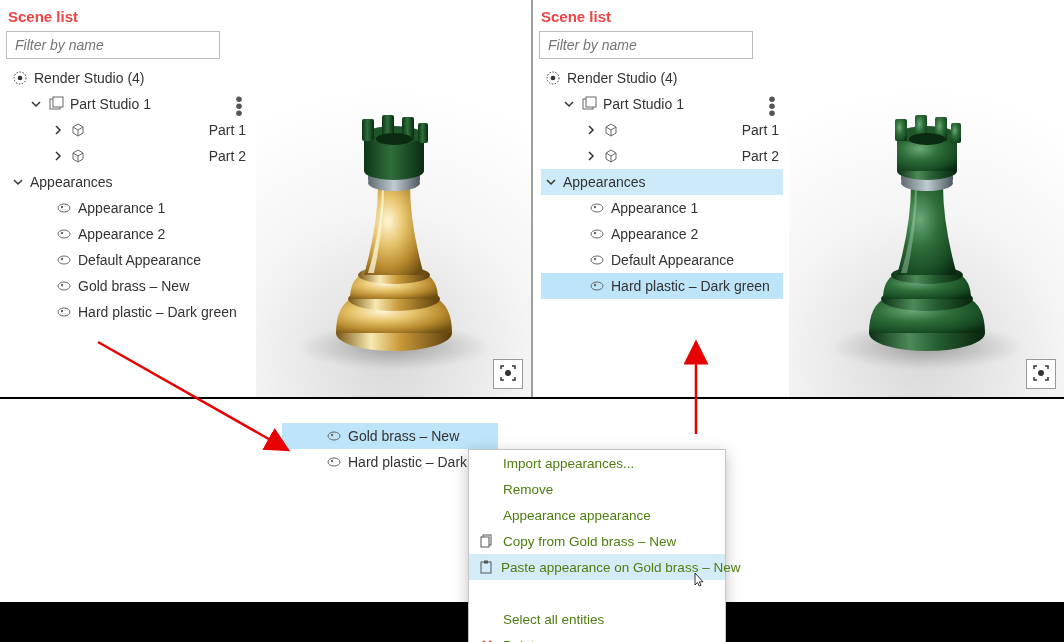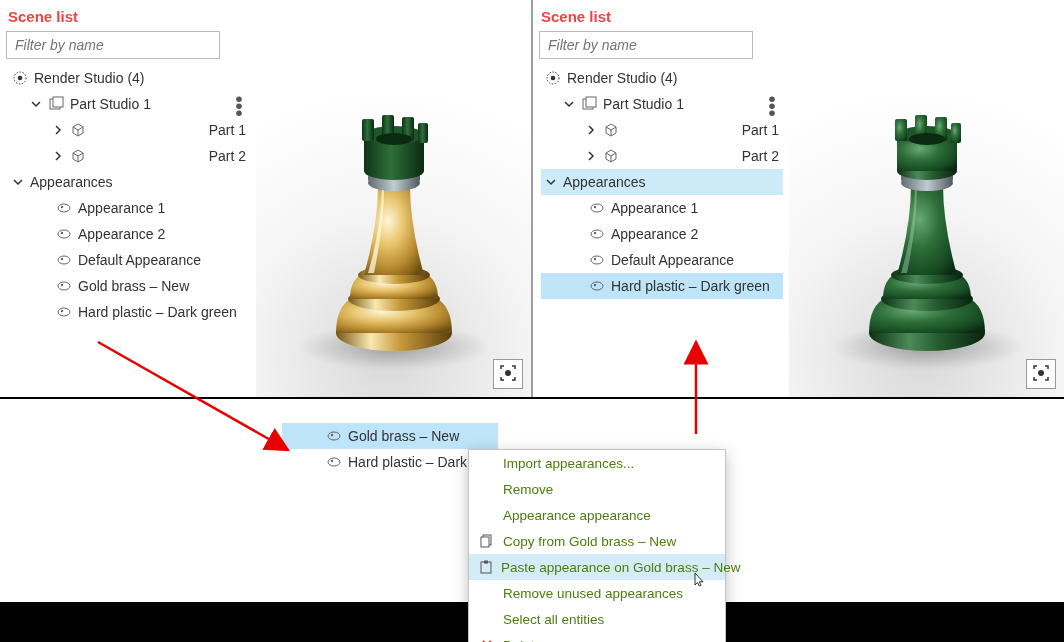--- a/index.html
+++ b/index.html
@@ -606,21 +606,20 @@
       <span class="menu-icon">
           <svg viewBox="0 0 14 14">
             <rect x="2" y="2" width="10" height="11" fill="none" stroke="#555"></rect>
             <rect x="5" y="0.5" width="4" height="3" fill="#555"></rect>
           </svg>
         </span>
       <span class="menu-label">Paste appearance on Gold brass – New</span>
     </div>
     <div class="menu-item">
       <span class="menu-icon"></span>
-      <span class="menu-label">Remove unused appearances</span>
     </div>
     <div class="menu-item">
       <span class="menu-icon"></span>
       <span class="menu-label">Select all entities</span>
     </div>
     <div class="menu-item">
       <span class="menu-icon">
           <svg viewBox="0 0 14 14">
             <path d="M3 3 L11 11 M11 3 L3 11" stroke="#c0392b" stroke-width="2"></path>
           </svg>

